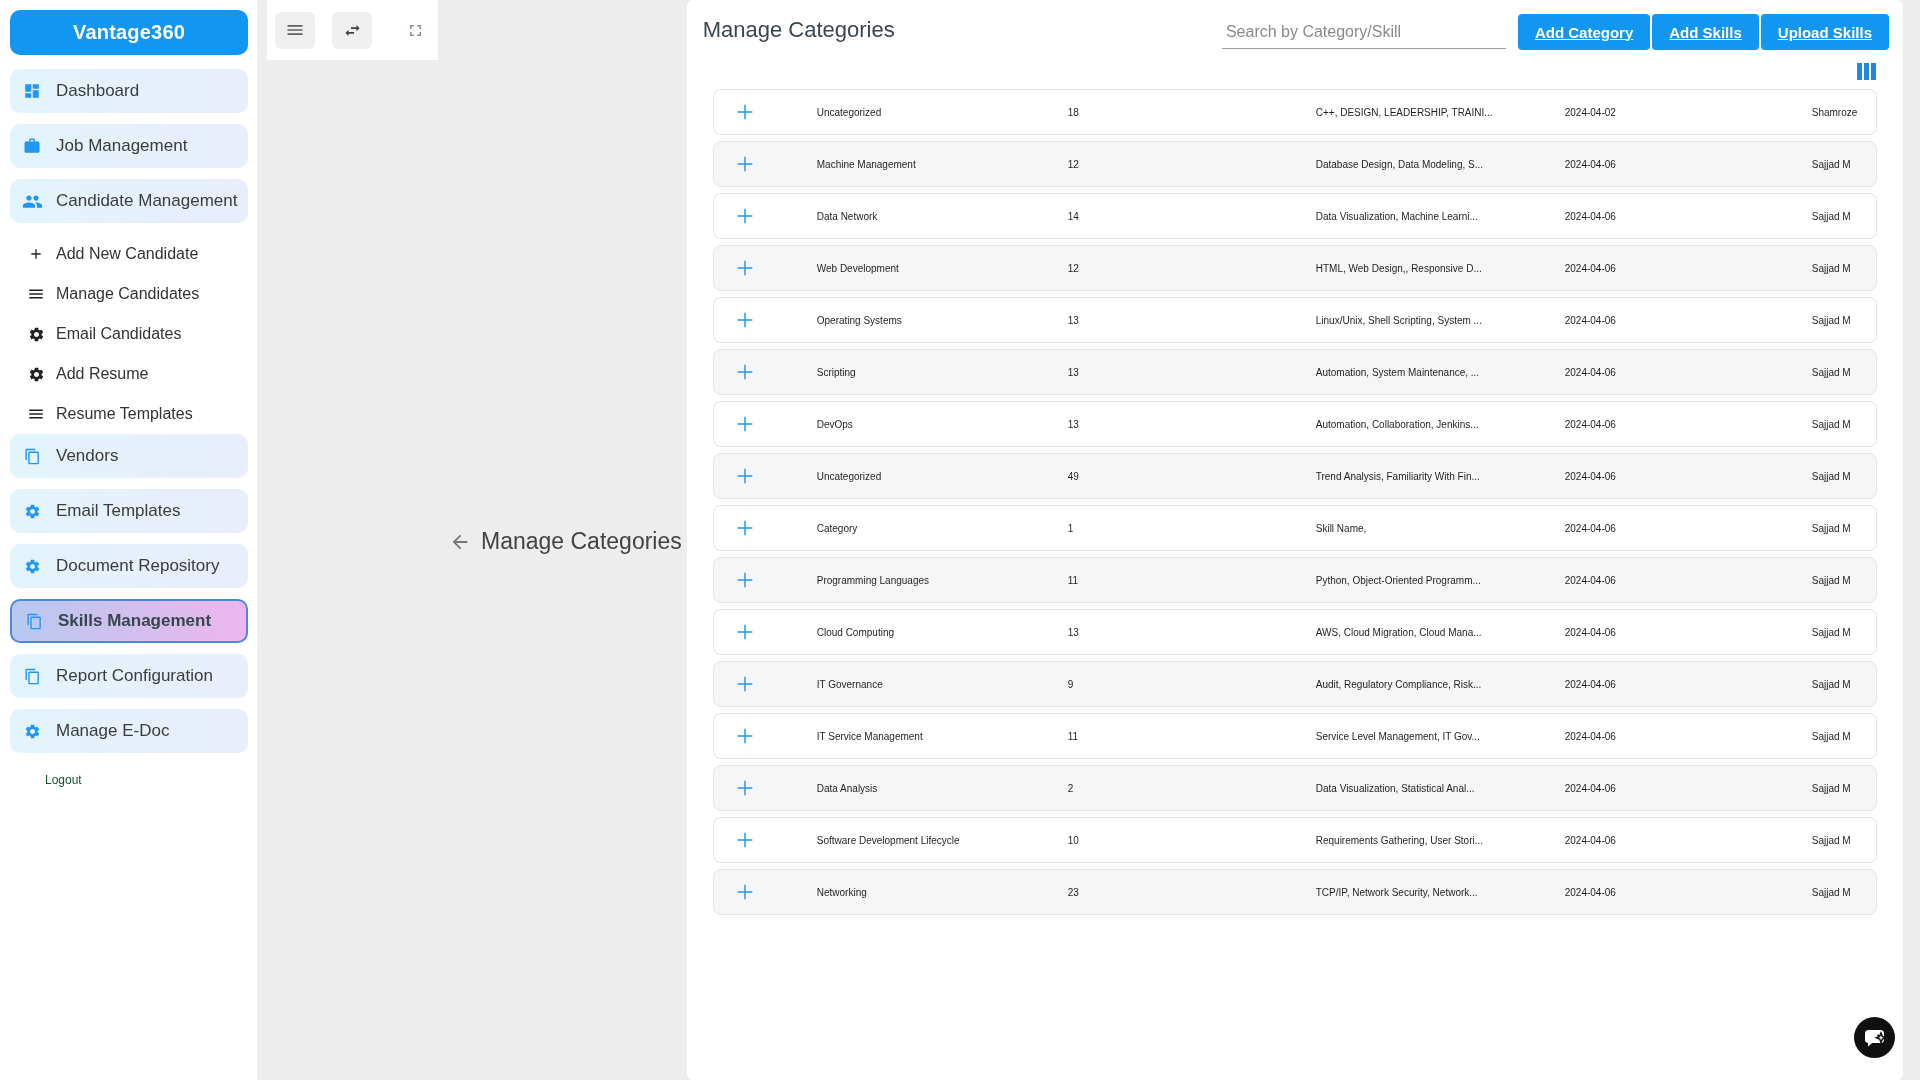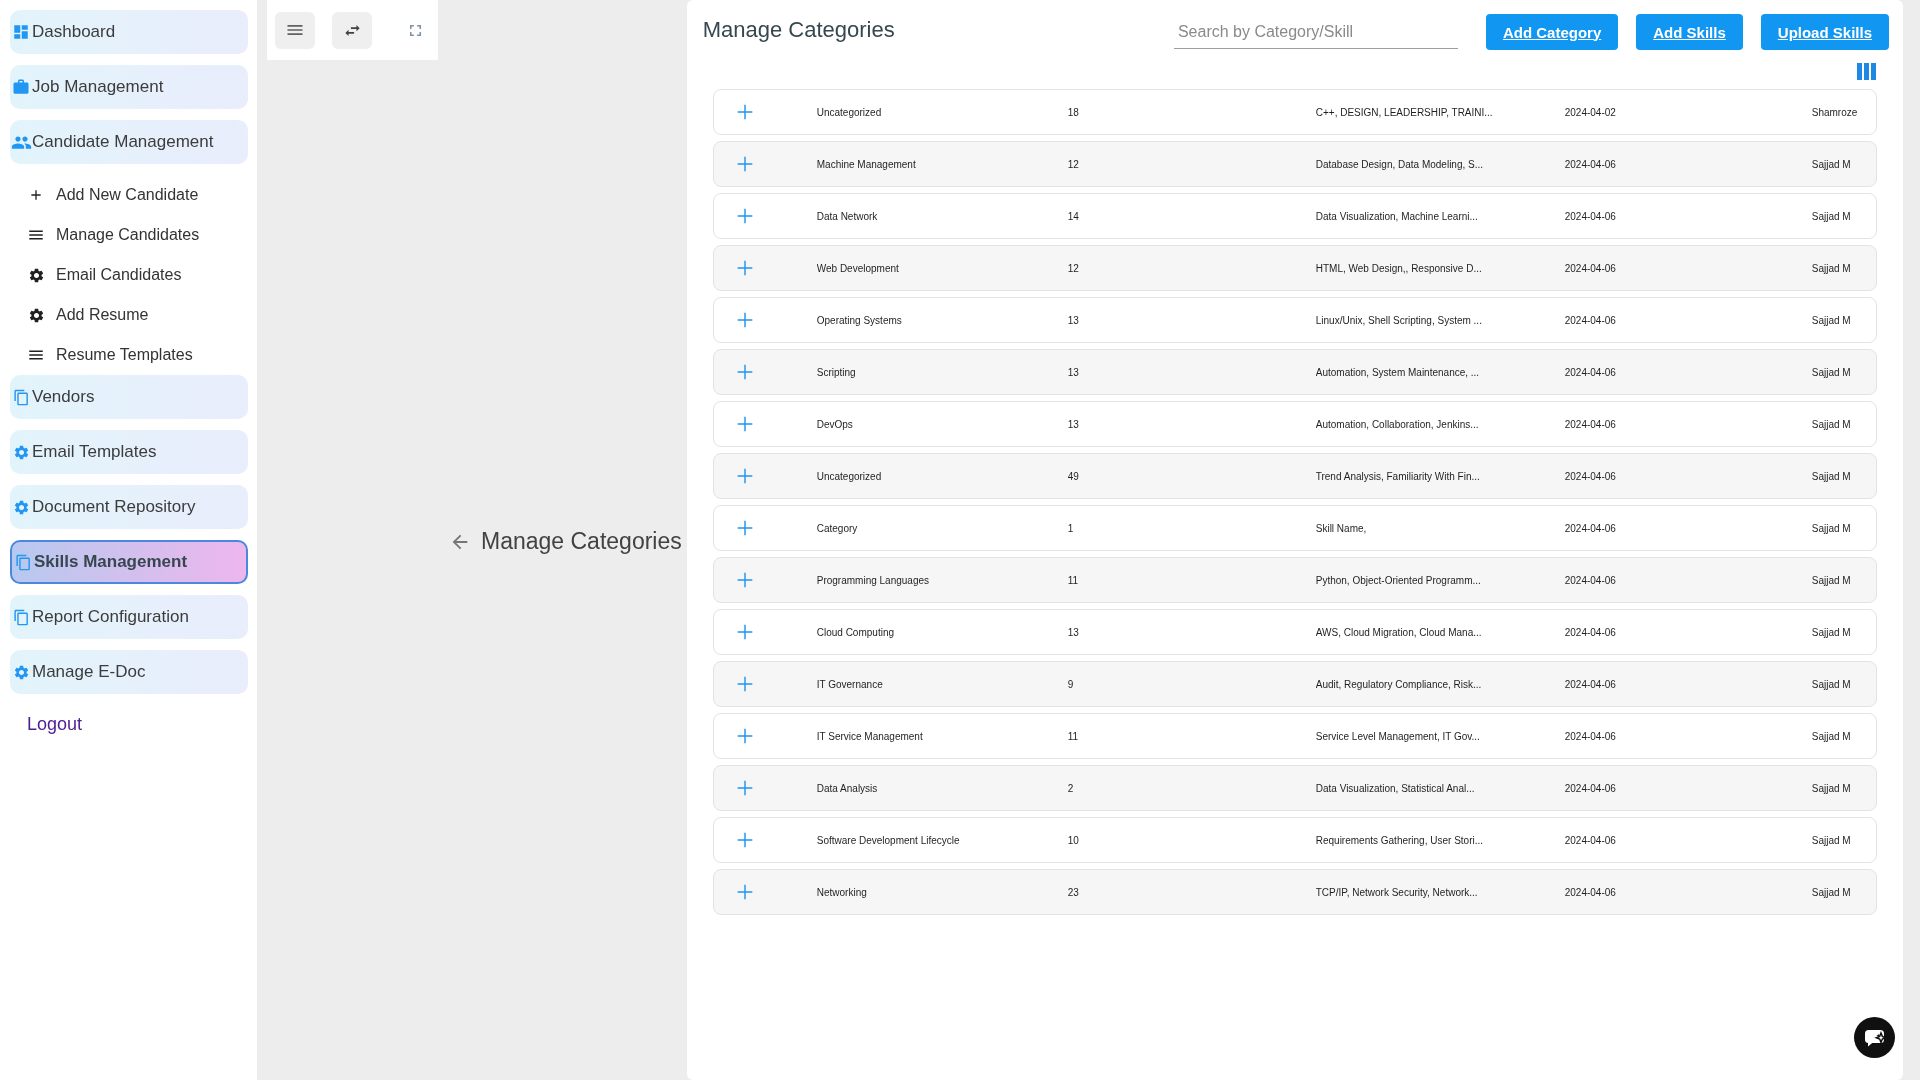--- a/index.html
+++ b/index.html
@@ -13,52 +13,52 @@
   
   .sidebar{width:257px;flex-shrink:0;background:#fff;box-sizing:border-box;padding-top:10px;overflow:hidden;}
   .brand{
     margin:0 9px 14px 10px;height:45px;border-radius:10px;background:#1196f2;
     color:#fff;font-size:20px;font-weight:bold;display:flex;align-items:center;justify-content:center;
     letter-spacing:.2px;cursor:pointer;
   }
   .nav-item{
     margin:0 9px 11px 10px;height:44px;border-radius:10px;
     background:linear-gradient(90deg,#e2f4fb,#e9edfc);
-    display:flex;align-items:center;box-sizing:border-box;
+    display:flex;align-items:center;gap:13px;padding-left:11px;box-sizing:border-box;
     font-size:17px;color:#3c3c3c;cursor:pointer;white-space:nowrap;
   }
   .nav-item.active{
     background:linear-gradient(90deg,#b7c9ef,#edb6ed);
     border:2px solid #4b87dd;font-weight:bold;color:#37474f;
   }
   .nav-sub{
     margin:0 9px 0 10px;height:40px;display:flex;align-items:center;gap:9px;
     padding-left:15px;box-sizing:border-box;font-size:16px;color:#333;cursor:pointer;white-space:nowrap;
   }
   .ic{display:inline-flex;align-items:center;justify-content:center;width:22px;flex-shrink:0;}
-  .logout{margin:20px 0 0 27px;font-size:18px;color:#4c1d95;cursor:pointer;}
+  .logout{margin:20px 0 0 45px;font-size:12px;color:#14532d;cursor:pointer;}
 
   
   .main{flex:1;display:flex;min-width:0;position:relative;}
   .topbar{height:60px;background:#fff;display:flex;align-items:center;padding:0 13px 0 8px;gap:17px;flex-shrink:0;}
   .tool-btn{width:40px;height:37px;background:#efefef;border:none;border-radius:6px;display:grid;place-items:center;cursor:pointer;}
   .topbar .spacer{flex:1;}
   .fs-btn{background:none;border:none;display:grid;place-items:center;cursor:pointer;padding:0;}
 
   .page-head{display:flex;align-items:center;gap:10px;padding:16px 0 13px 11px;}
   .back-btn{background:none;border:none;padding:0;display:grid;place-items:center;cursor:pointer;}
   .page-title{font-size:23px;font-weight:500;color:#424242;}
 
   .card{
     background:#fff;border-radius:6px;margin:0 17px 0 5px;flex:1;
     padding:14px 14px 0 14px;box-sizing:border-box;display:flex;flex-direction:column;overflow:hidden;
   }
   .card-head{display:flex;align-items:flex-start;padding-left:2px;}
   .card-title{font-size:22px;font-weight:500;color:#37474f;margin-top:3px;}
-  .head-right{margin-left:auto;display:flex;align-items:flex-start;gap:18px;}
+  .head-right{margin-left:auto;display:flex;align-items:flex-start;gap:2px;}
   .search{
     width:276px;height:32px;border:none;border-bottom:1px solid #9e9e9e;background:transparent;
     font-size:16px;color:#555;padding:0 4px;outline:none;margin:2px 10px 0 0;
     font-family:"Liberation Sans",sans-serif;
   }
   .search::placeholder{color:#8a8a8a;}
   .btn{
     height:36px;background:#1196f2;color:#fff;border:none;border-radius:4px;
     font-size:15px;font-weight:bold;padding:0 17px;cursor:pointer;font-family:"Liberation Sans",sans-serif;text-decoration:underline;
   }
@@ -84,20 +84,21 @@
     position:absolute;right:25px;bottom:22px;width:41px;height:41px;border:none;background:none;
     padding:0;cursor:pointer;
   }
 </style>
 </head>
 <body>
 
 <div class="app">
 
   <aside class="sidebar">
+    <div class="brand">Vantage360</div>
     <nav id="sidebar-nav">
         <div class="nav-item">
           <span class="ic">
             <svg width="18" height="18" viewBox="0 0 24 24" fill="#2196f3">
               <path d="M3 13h8V3H3v10zm0 8h8v-6H3v6zm10 0h8V11h-8v10zm0-18v6h8V3h-8z"></path>
             </svg>
           </span>
           <span>Dashboard</span>
         </div>
         <div class="nav-item">

